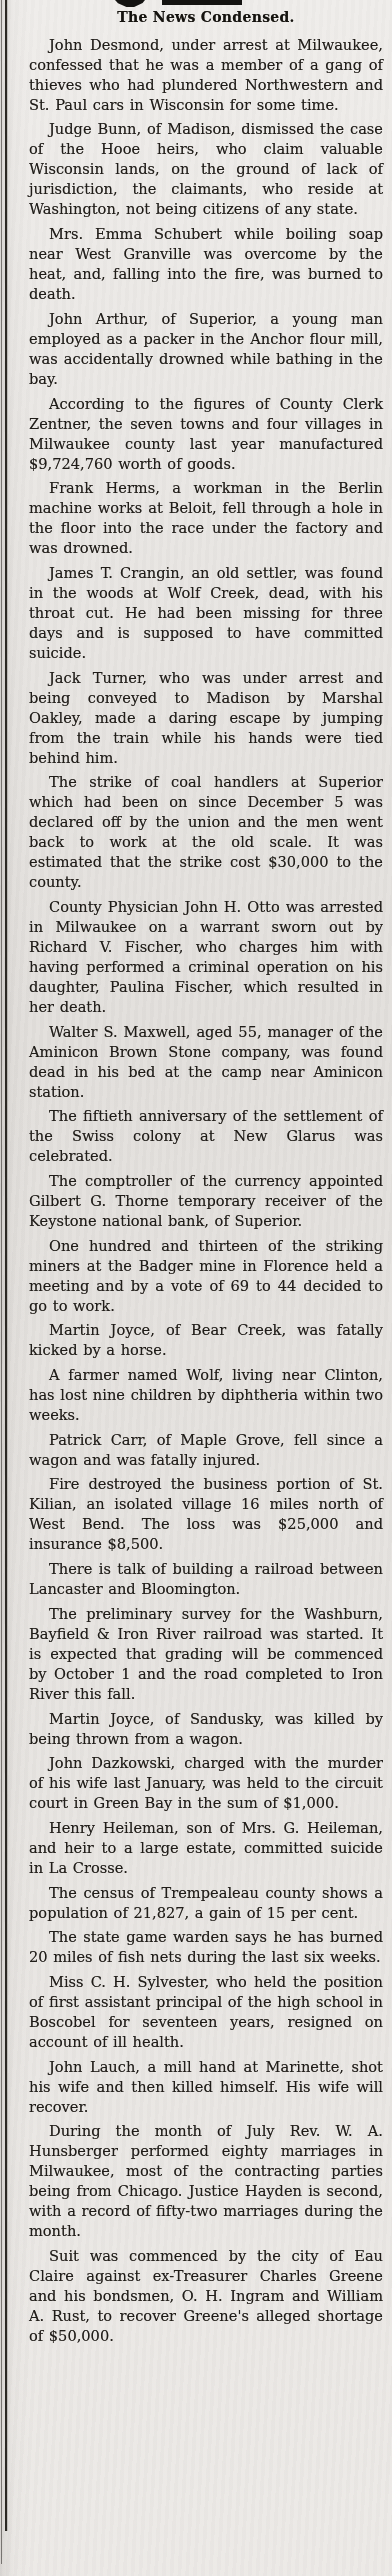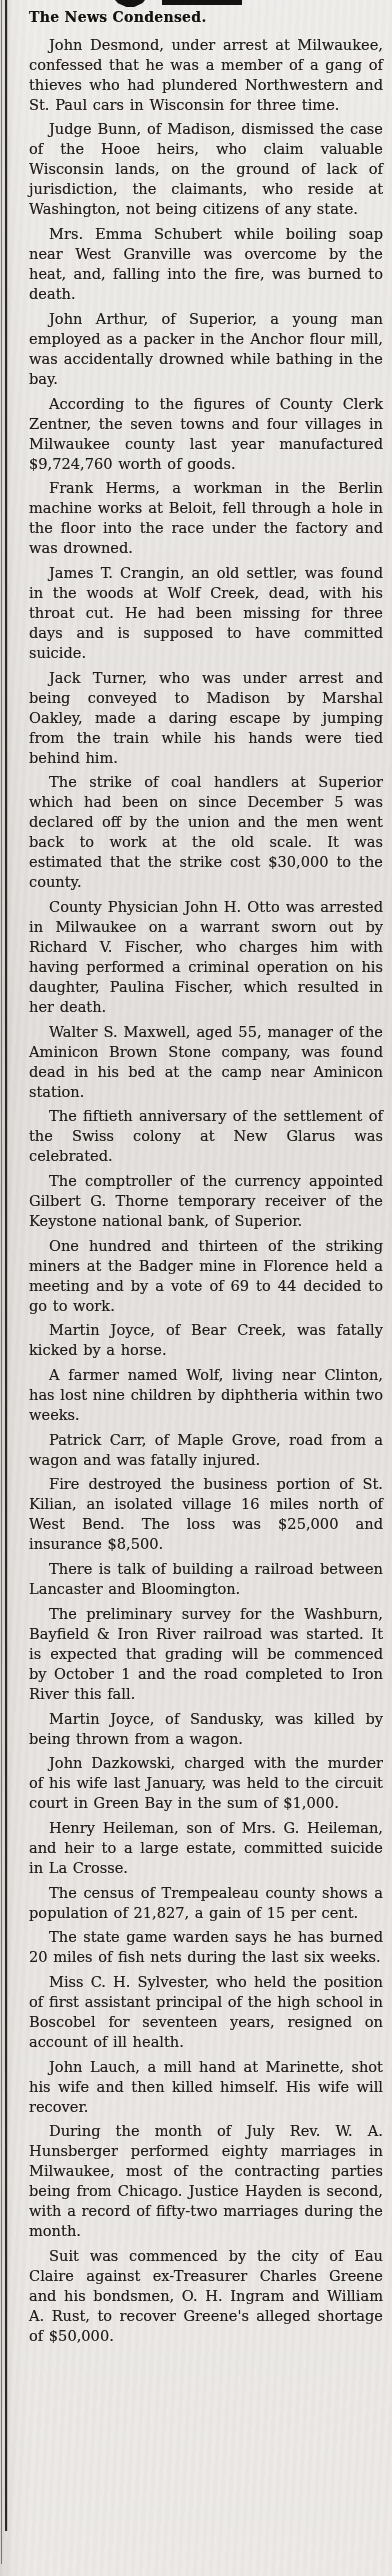--- a/index.html
+++ b/index.html
@@ -54,20 +54,21 @@
   .content {
     position: absolute;
     left: 29px; top: 8.4px;
     width: 354px;
   }
   h1.headline {
     margin: 0 0 8.4px 0;
     font-size: 14px;
     line-height: 18px;
     font-weight: bold;
+    text-align: center;
     letter-spacing: 0.3px;
     color: #15130f;
     text-shadow: 0 0 0.5px rgba(20,18,15,0.55);
   }
   .body-text p {
     margin: 0 0 4.7px 0;
     font-size: 14.6px;
     line-height: 20px;
     text-align: justify;
     text-indent: 20px;
@@ -81,37 +82,37 @@
 
 <div class="page">
   <div class="col-rule-outer"></div>
   <div class="col-rule"></div>
   <div class="ornament-blob"></div>
   <div class="ornament-bar"></div>
 
   <div class="content">
     <h1 class="headline">The News Condensed.</h1>
     <div class="body-text" id="article-body">
-        <p>John Desmond, under arrest at Milwaukee, confessed that he was a member of a gang of thieves who had plundered Northwestern and St. Paul cars in Wisconsin for three time.</p>
+        <p>John Desmond, under arrest at Milwaukee, confessed that he was a member of a gang of thieves who had plundered Northwestern and St. Paul cars in Wisconsin for some time.</p>
         <p>Judge Bunn, of Madison, dismissed the case of the Hooe heirs, who claim valuable Wisconsin lands, on the ground of lack of jurisdiction, the claimants, who reside at Washington, not being citizens of any state.</p>
         <p>Mrs. Emma Schubert while boiling soap near West Granville was overcome by the heat, and, falling into the fire, was burned to death.</p>
         <p>John Arthur, of Superior, a young man employed as a packer in the Anchor flour mill, was accidentally drowned while bathing in the bay.</p>
         <p>According to the figures of County Clerk Zentner, the seven towns and four villages in Milwaukee county last year manufactured $9,724,760 worth of goods.</p>
         <p>Frank Herms, a workman in the Berlin machine works at Beloit, fell through a hole in the floor into the race under the factory and was drowned.</p>
         <p>James T. Crangin, an old settler, was found in the woods at Wolf Creek, dead, with his throat cut. He had been missing for three days and is supposed to have committed suicide.</p>
         <p>Jack Turner, who was under arrest and being conveyed to Madison by Marshal Oakley, made a daring escape by jumping from the train while his hands were tied behind him.</p>
         <p>The strike of coal handlers at Superior which had been on since December 5 was declared off by the union and the men went back to work at the old scale. It was estimated that the strike cost $30,000 to the county.</p>
         <p>County Physician John H. Otto was arrested in Milwaukee on a warrant sworn out by Richard V. Fischer, who charges him with having performed a criminal operation on his daughter, Paulina Fischer, which resulted in her death.</p>
         <p>Walter S. Maxwell, aged 55, manager of the Aminicon Brown Stone company, was found dead in his bed at the camp near Aminicon station.</p>
         <p>The fiftieth anniversary of the settlement of the Swiss colony at New Glarus was celebrated.</p>
         <p>The comptroller of the currency appointed Gilbert G. Thorne temporary receiver of the Keystone national bank, of Superior.</p>
         <p>One hundred and thirteen of the striking miners at the Badger mine in Florence held a meeting and by a vote of 69 to 44 decided to go to work.</p>
         <p>Martin Joyce, of Bear Creek, was fatally kicked by a horse.</p>
         <p>A farmer named Wolf, living near Clinton, has lost nine children by diphtheria within two weeks.</p>
-        <p>Patrick Carr, of Maple Grove, road from a wagon and was fatally injured.</p>
+        <p>Patrick Carr, of Maple Grove, fell since a wagon and was fatally injured.</p>
         <p>Fire destroyed the business portion of St. Kilian, an isolated village 16 miles north of West Bend. The loss was $25,000 and insurance $8,500.</p>
         <p>There is talk of building a railroad between Lancaster and Bloomington.</p>
         <p>The preliminary survey for the Washburn, Bayfield &amp; Iron River railroad was started. It is expected that grading will be commenced by October 1 and the road completed to Iron River this fall.</p>
         <p>Martin Joyce, of Sandusky, was killed by being thrown from a wagon.</p>
         <p>John Dazkowski, charged with the murder of his wife last January, was held to the circuit court in Green Bay in the sum of $1,000.</p>
         <p>Henry Heileman, son of Mrs. G. Heileman, and heir to a large estate, committed suicide in La Crosse.</p>
         <p>The census of Trempealeau county shows a population of 21,827, a gain of 15 per cent.</p>
         <p>The state game warden says he has burned 20 miles of fish nets during the last six weeks.</p>
         <p>Miss C. H. Sylvester, who held the position of first assistant principal of the high school in Boscobel for seventeen years, resigned on account of ill health.</p>
         <p>John Lauch, a mill hand at Marinette, shot his wife and then killed himself. His wife will recover.</p>

